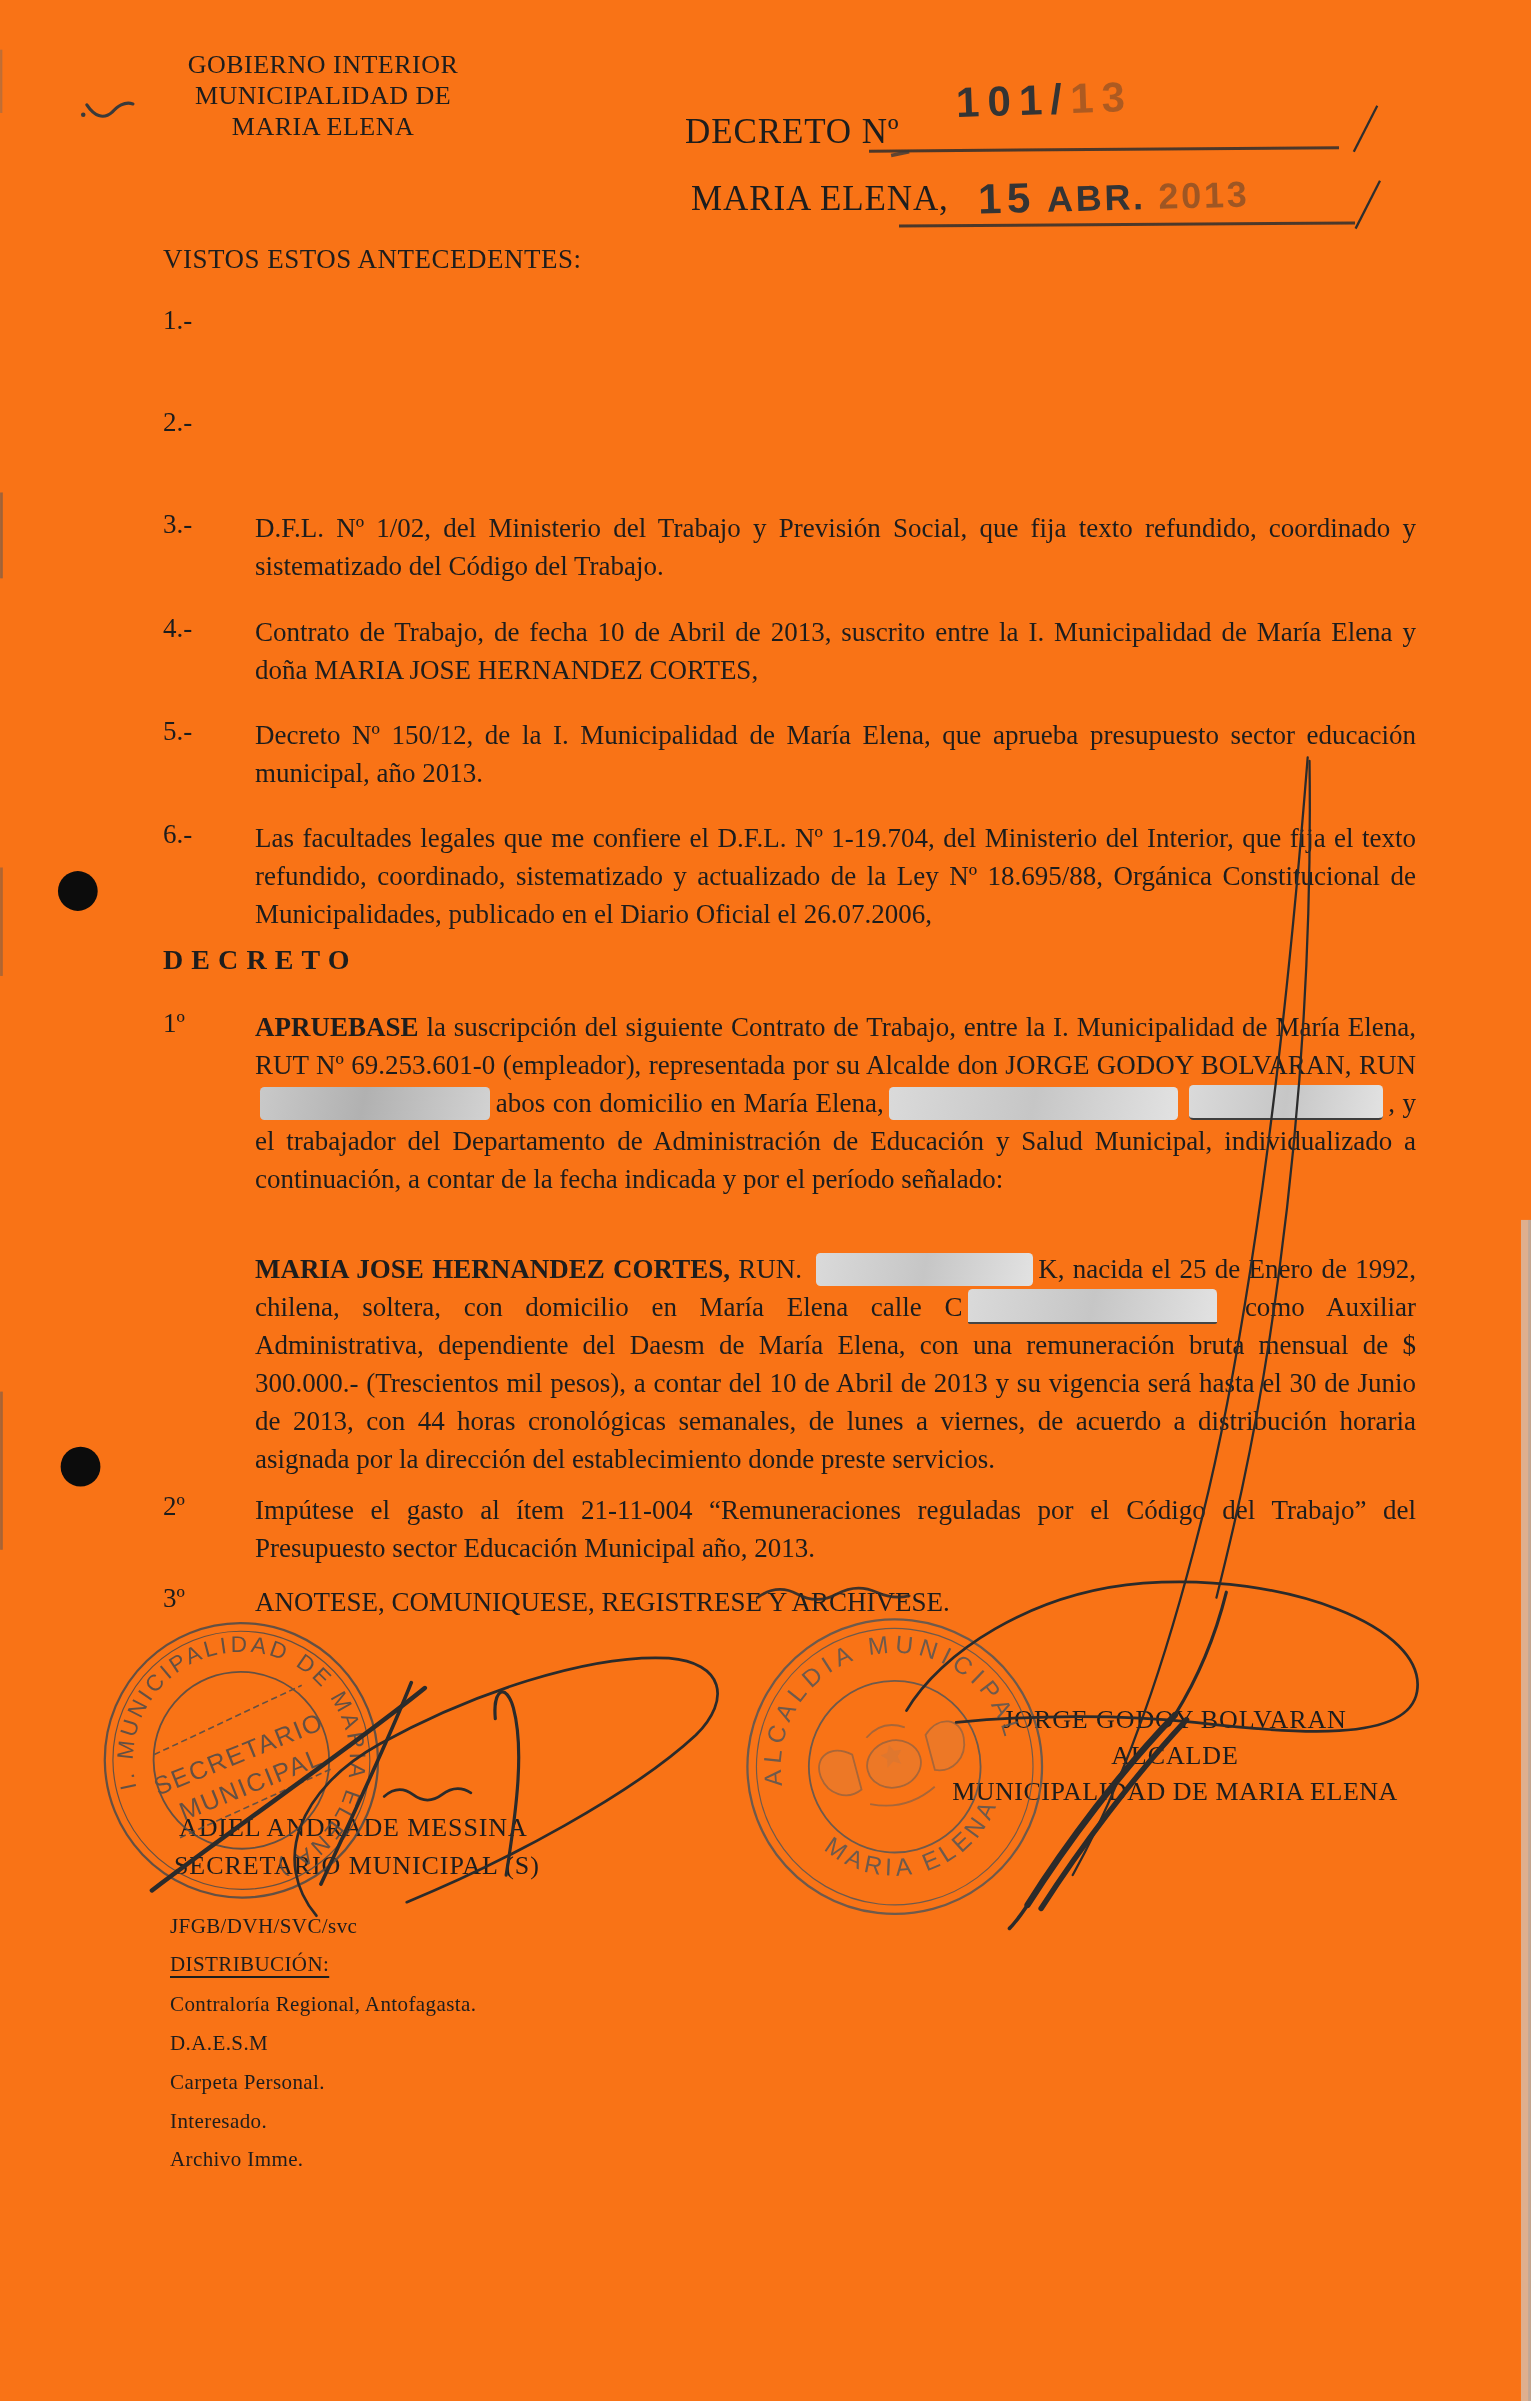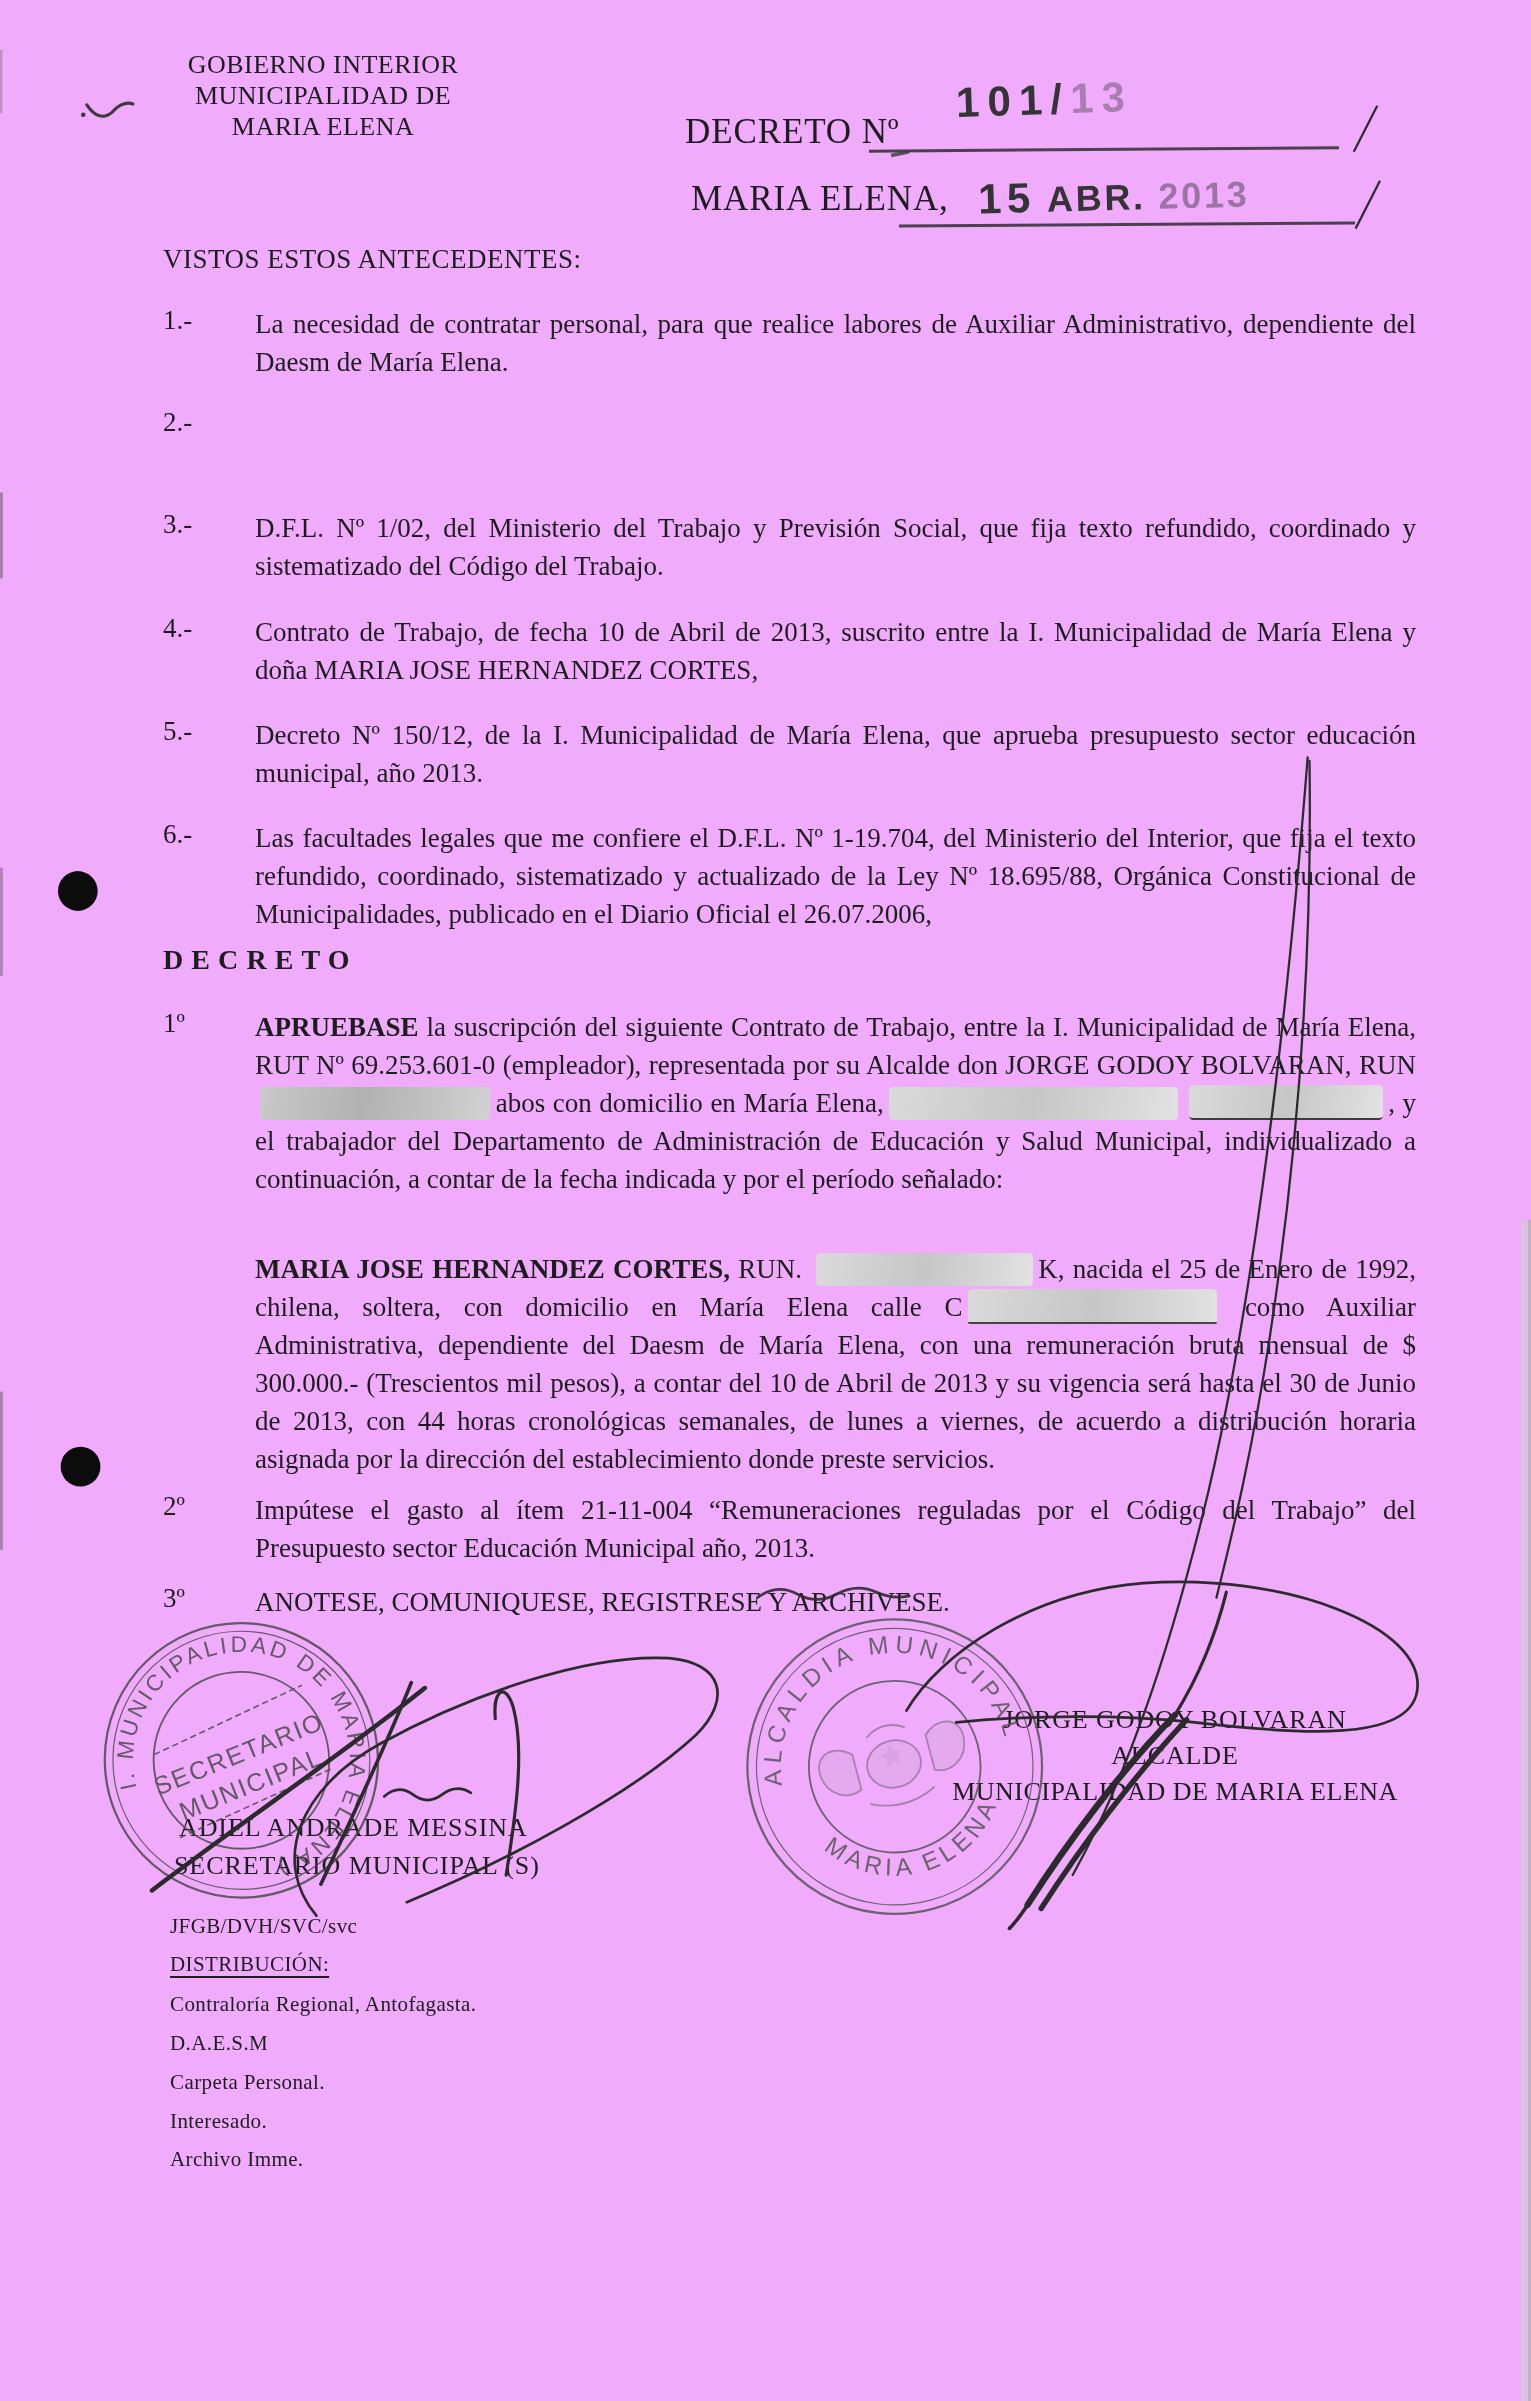--- a/index.html
+++ b/index.html
@@ -1,19 +1,19 @@
 <!DOCTYPE html>
 <html style="font-size:14.5px"><head>
 <meta charset="utf-8">
 <style>
   html,body{margin:0;padding:0;background:#9a9a9a;}
   #page{
     position:relative;
     width:1531px;height:2401px;
-    background:#f0abfc;
+    background:#f97316;
     overflow:hidden;
     font-family:"Liberation Serif", serif;
     color:#1d1d1d;
   }
   .abs{position:absolute;}
 
   
   .org-block{left:174px;top:49px;width:298px;text-align:center;font-size:26px;line-height:31px;letter-spacing:0.5px;}
   .decree-label{left:685px;top:112px;font-size:35px;letter-spacing:0.9px;}
   .place-label{left:691px;top:179px;font-size:35px;letter-spacing:0.9px;}
@@ -69,21 +69,20 @@
   <div class="abs blank-line" style="left:869px;top:148px;width:470px;transform:rotate(-0.4deg);"></div>
   <div class="abs stamp-ink num-stamp"><span>101/</span><span class="faded">13</span></div>
 
   <div class="abs place-label">MARIA ELENA,</div>
   <div class="abs blank-line" style="left:899px;top:223px;width:456px;transform:rotate(-0.4deg);"></div>
   <div class="abs stamp-ink date-stamp"><span class="day">15</span> <span>ABR.</span> <span class="year">2013</span></div>
 
   <div class="abs h-caps">VISTOS ESTOS ANTECEDENTES:</div>
 
   <div class="abs num-col" style="top:305px;">1.-</div>
-  <div class="abs item-text" style="top:305px;">La necesidad de contratar personal,  para que realice labores de Auxiliar Administrativo, dependiente del Daesm de María Elena.</div>
 
   <div class="abs num-col" style="top:407px;">2.-</div>
 
   <div class="abs num-col" style="top:509px;">3.-</div>
   <div class="abs item-text" style="top:509px;">D.F.L. Nº 1/02, del Ministerio del Trabajo y Previsión Social, que fija texto refundido, coordinado y sistematizado del Código del Trabajo.</div>
 
   <div class="abs num-col" style="top:613px;">4.-</div>
   <div class="abs item-text" style="top:613px;">Contrato de Trabajo, de fecha 10 de Abril  de 2013, suscrito entre la I. Municipalidad de María Elena y doña MARIA JOSE HERNANDEZ CORTES,</div>
 
   <div class="abs num-col" style="top:716px;">5.-</div>

